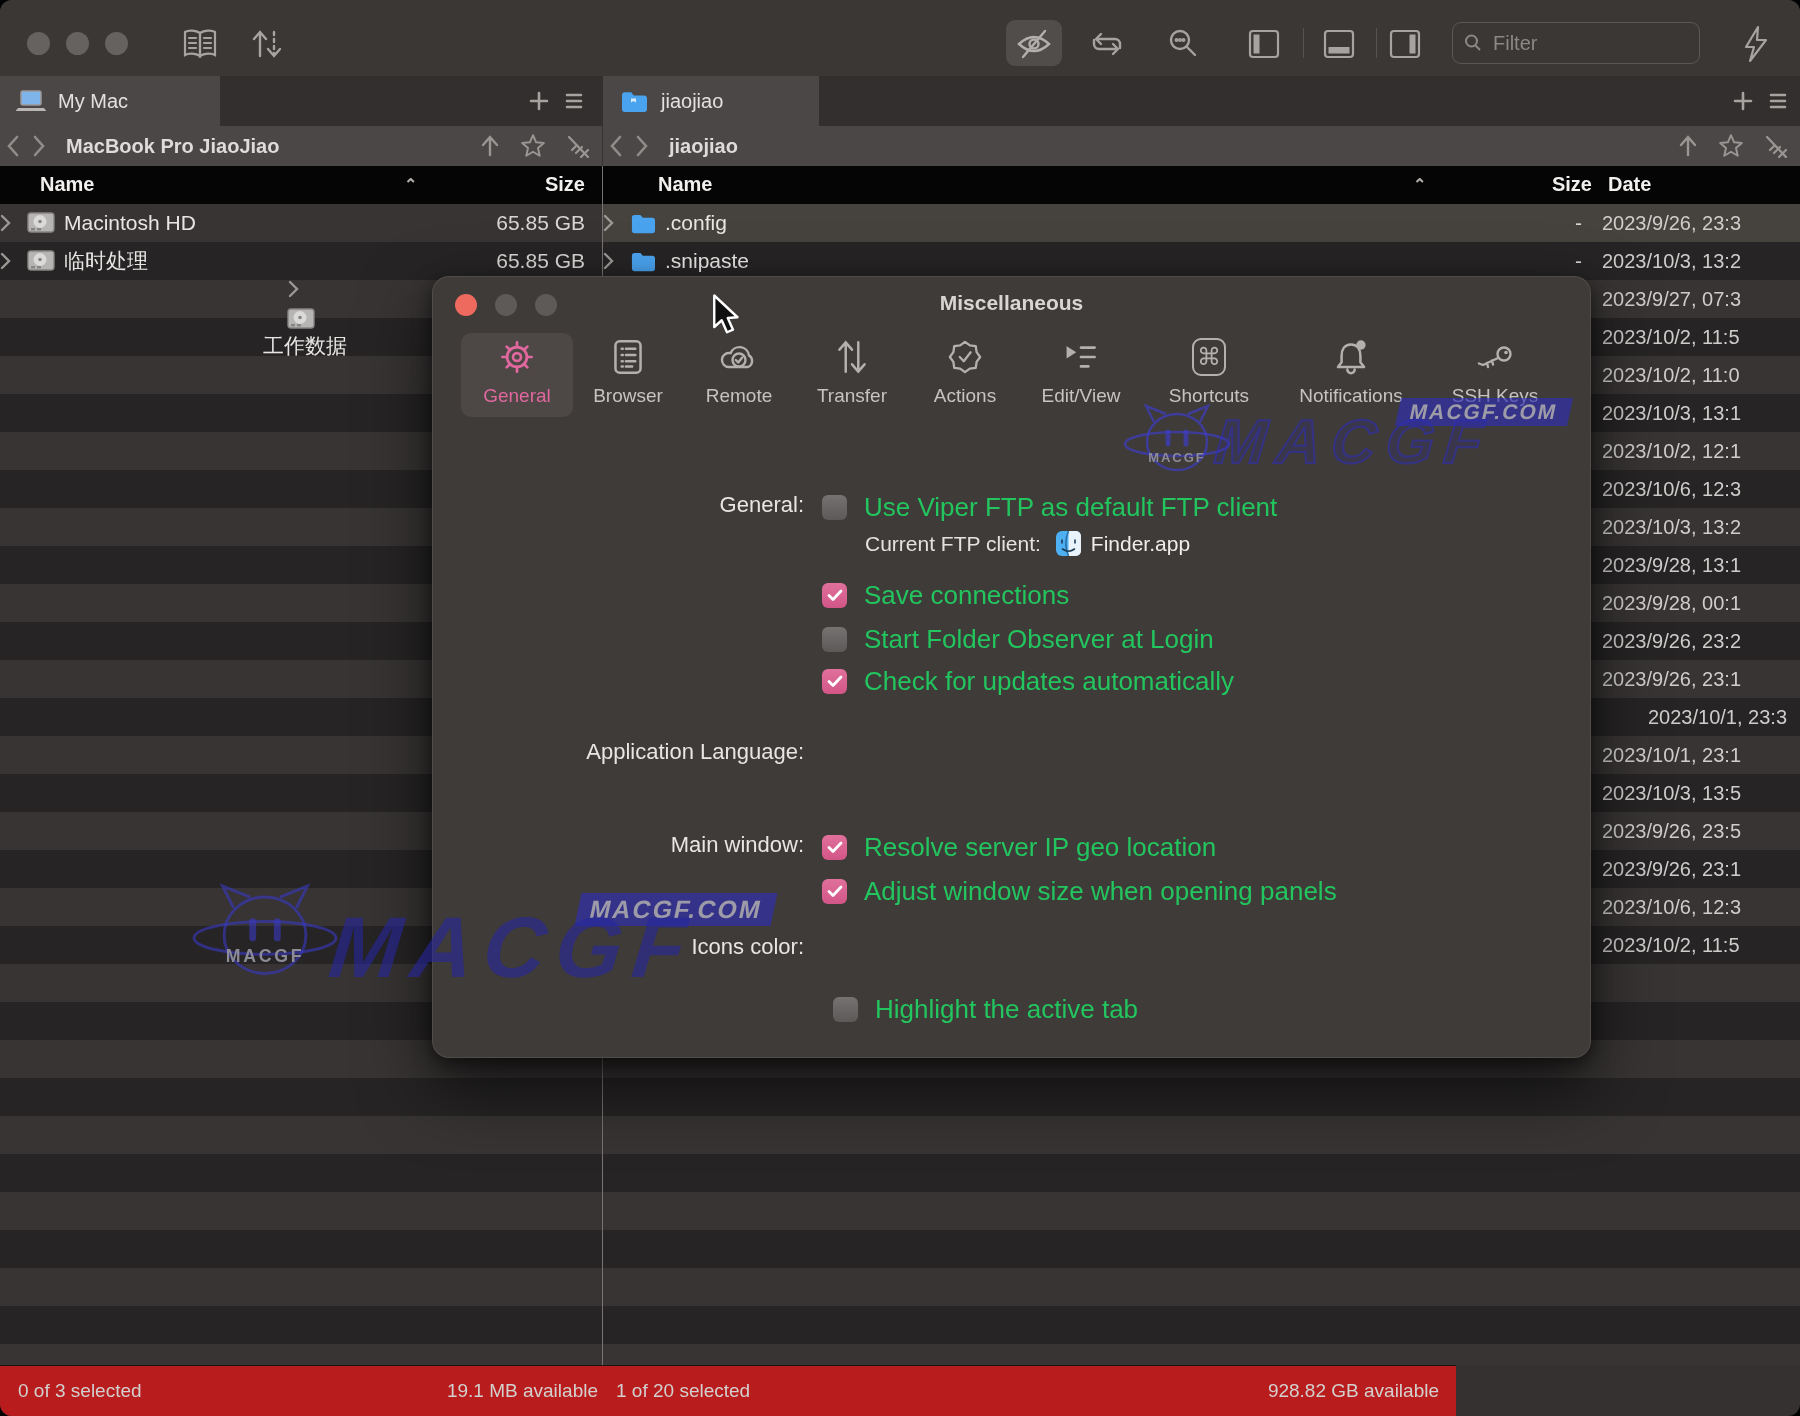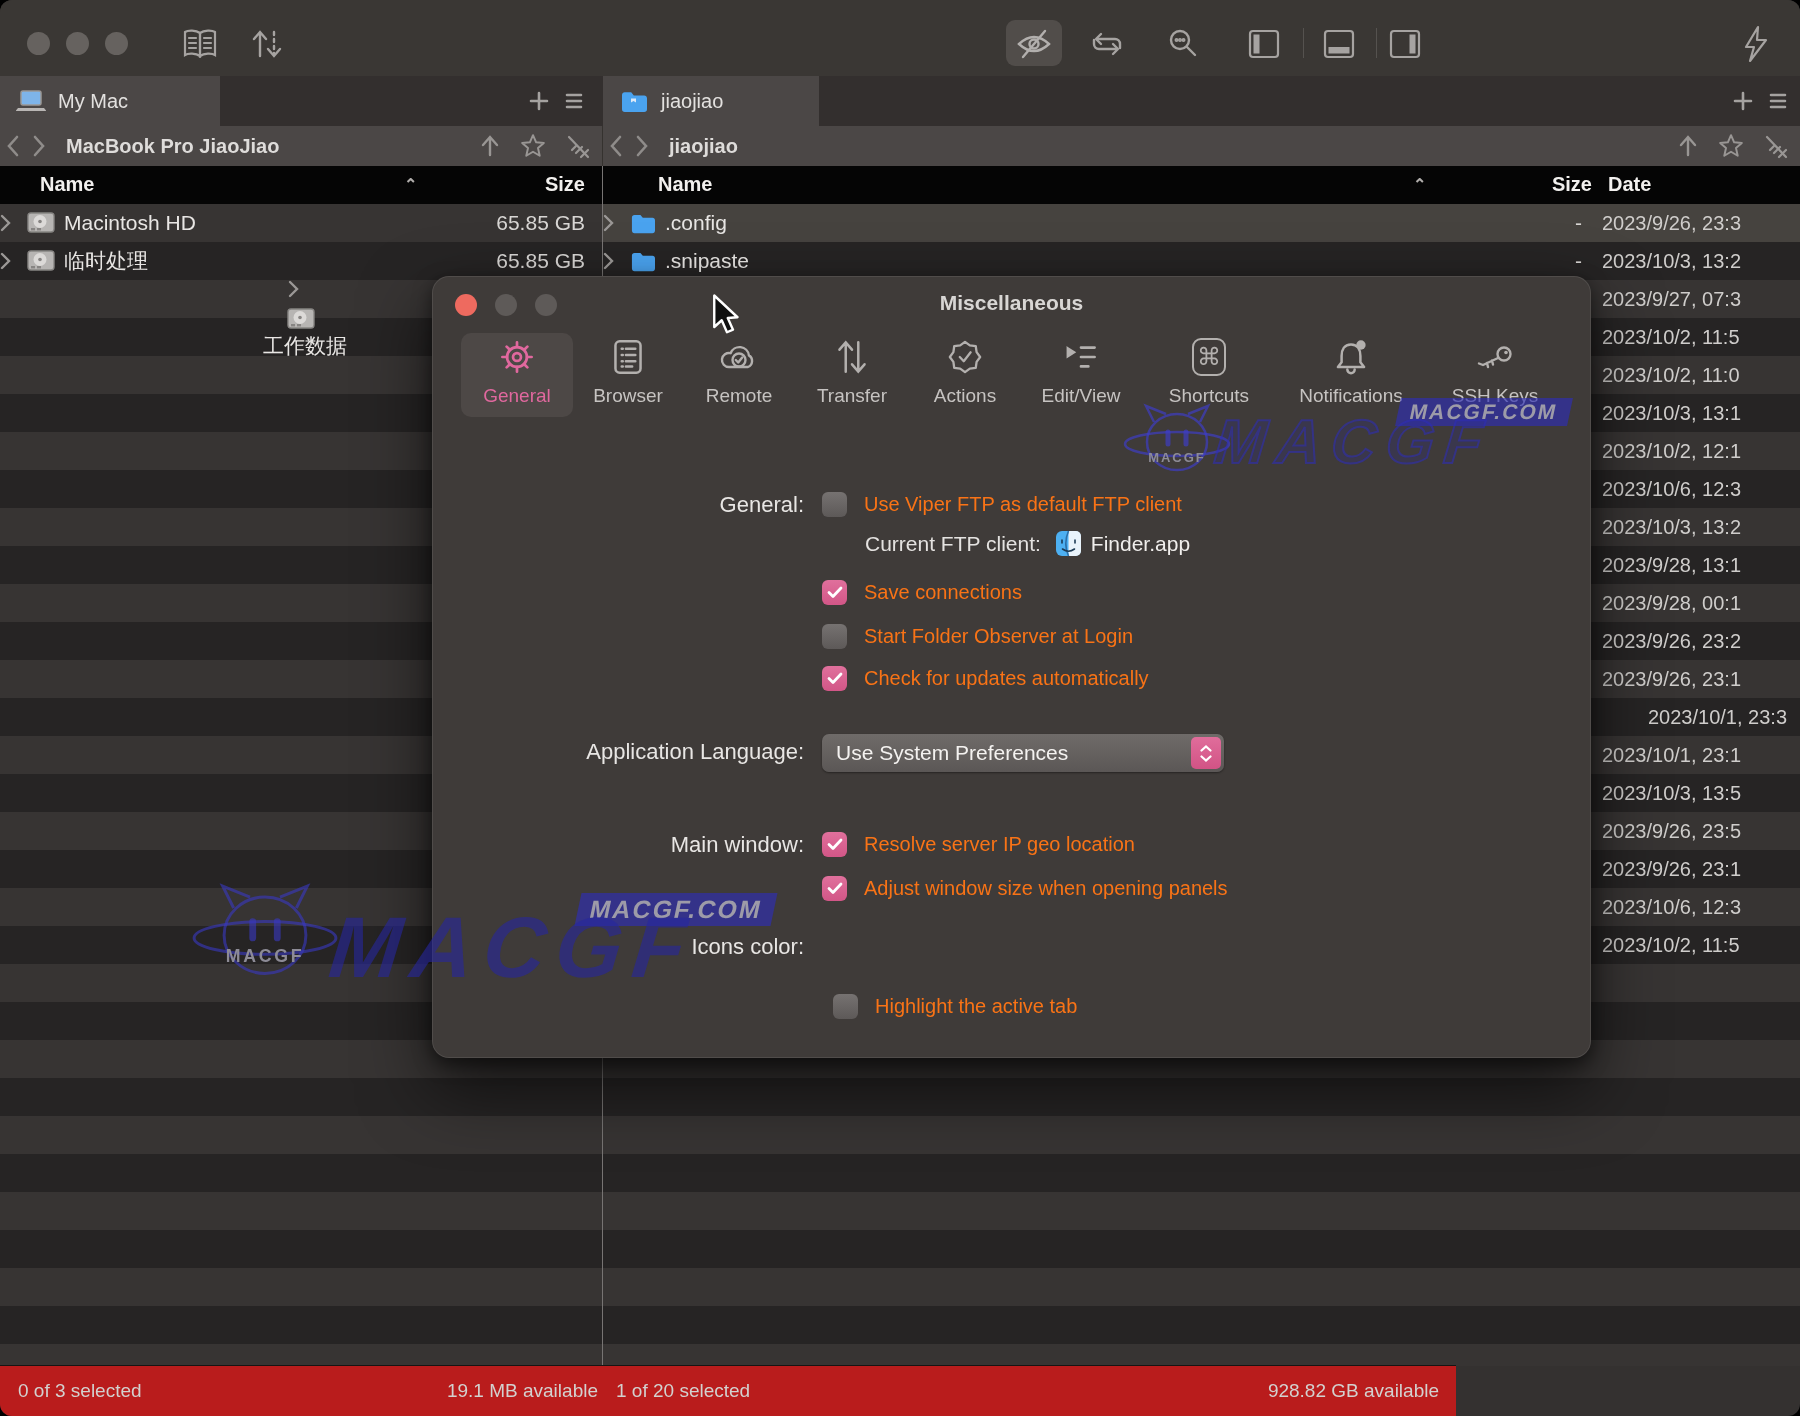--- a/index.html
+++ b/index.html
@@ -46,21 +46,21 @@
   .dlg-lights i{width:22px;height:22px;border-radius:50%;display:block;}
   .dlg-title{position:absolute;left:0;right:0;top:14px;text-align:center;color:#d8d6d4;font-size:21px;font-weight:bold;}
   .ptool{position:absolute;left:0;top:48px;width:100%;height:96px;}
   .pt-item{position:absolute;top:8px;width:112px;height:84px;display:flex;flex-direction:column;align-items:center;justify-content:flex-start;border-radius:10px;}
   .pt-item.on{background:#4d4846;}
   .pt-item .plabel{font-size:19px;color:#c6c3c1;margin-top:4px;white-space:nowrap;}
   .pt-item.on .plabel{color:#e0689e;}
   .picon{height:48px;display:flex;align-items:center;justify-content:center;}
   .cmdbox{width:30px;height:34px;border:2.4px solid #b3b0ae;border-radius:9px;color:#b3b0ae;font-size:24px;display:flex;align-items:center;justify-content:center;}
   
-  .frow{position:absolute;display:flex;align-items:center;color:#f97316;font-size:20px;}
+  .frow{position:absolute;display:flex;align-items:center;color:#22c55e;font-size:26px;}
   .flabel{position:absolute;width:371px;text-align:right;color:#e8e6e4;font-size:22px;}
   .cb{width:25px;height:25px;border-radius:6px;background:linear-gradient(#767271,#5d5958);margin-right:17px;flex:0 0 25px;display:flex;align-items:center;justify-content:center;}
   .cb.on{background:linear-gradient(#e0709c,#d25687);}
   .cb svg{visibility:hidden;}
   .cb.on svg{visibility:visible;}
   .select{height:38px;border-radius:7px;background:linear-gradient(#6f6b69,#5b5756);display:flex;align-items:center;position:relative;color:#f4f2f0;font-size:21px;padding-left:14px;box-sizing:border-box;box-shadow:0 1px 2px rgba(0,0,0,.4);}
   .stepper{position:absolute;right:3px;top:3px;bottom:3px;width:30px;border-radius:5px;background:linear-gradient(#e06d9b,#d25385);display:flex;flex-direction:column;align-items:center;justify-content:center;gap:3px;}
   .subtxt{font-size:21px;color:#e4e2e0;}
   
   .wm{position:absolute;z-index:60;pointer-events:none;}
@@ -133,20 +133,27 @@
       </svg>
     </div>
     <div class="vsep-sm" style="left:1376px"></div>
     <div class="tb-ic" style="left:1383px">
       <svg width="36" height="32" viewBox="0 0 36 32" fill="none" stroke="#a6a3a1" stroke-width="2.2">
         <rect x="4" y="3" width="28" height="26" rx="3"></rect>
           <rect x="22.5" y="6.5" width="6" height="19" fill="#a6a3a1" stroke="none"></rect>
       </svg>
     </div>
 
+    <div class="filter">
+      <svg width="20" height="20" viewBox="0 0 20 20" fill="none" stroke="#8b8886" stroke-width="2">
+        <circle cx="8.5" cy="8" r="5.5"></circle>
+          <path d="M12.5 12.5 L17 17"></path>
+      </svg>
+      <input placeholder="Filter" style="">
+    </div>
 
     <div class="tb-ic" style="left:1734px">
       <svg width="34" height="40" viewBox="0 0 34 40" fill="none" stroke="#a6a3a1" stroke-width="2.2" stroke-linejoin="round">
         <path d="M19 3 L7 23 h8 l-4 14 L27 16 h-9 Z"></path>
       </svg>
     </div>
   </div>
 
   <div class="tabbar">
     <div class="tab" style="left:0;width:220px">
@@ -687,31 +694,20 @@
     <div class="frow" style="left:389px;top:389px">
       <span class="cb on">
         <svg width="16" height="13" viewBox="0 0 16 13" fill="none" stroke="#fff" stroke-width="2.8" stroke-linecap="round" stroke-linejoin="round">
             <path d="M2 6.5 L6 10.5 L14 2"></path>
           </svg>
       </span>
       <span>Check for updates automatically</span>
     </div>
 
     <span class="flabel" style="top:462px">Application Language:</span>
-    <div class="select" style="position:absolute;left:389px;top:457px;width:402px">
-      <span>Use System Preferences</span>
-      <span class="stepper">
-        <svg width="12" height="7" viewBox="0 0 12 7" fill="none" stroke="#fff" stroke-width="2.2" stroke-linecap="round">
-            <path d="M1.5 5.5 L6 1.5 L10.5 5.5"></path>
-          </svg>
-        <svg width="12" height="7" viewBox="0 0 12 7" fill="none" stroke="#fff" stroke-width="2.2" stroke-linecap="round">
-            <path d="M1.5 1.5 L6 5.5 L10.5 1.5"></path>
-          </svg>
-      </span>
-    </div>
 
     <span class="flabel" style="top:555px">Main window:</span>
     <div class="frow" style="left:389px;top:555px">
       <span class="cb on">
         <svg width="16" height="13" viewBox="0 0 16 13" fill="none" stroke="#fff" stroke-width="2.8" stroke-linecap="round" stroke-linejoin="round">
             <path d="M2 6.5 L6 10.5 L14 2"></path>
           </svg>
       </span>
       <span>Resolve server IP geo location</span>
     </div>

